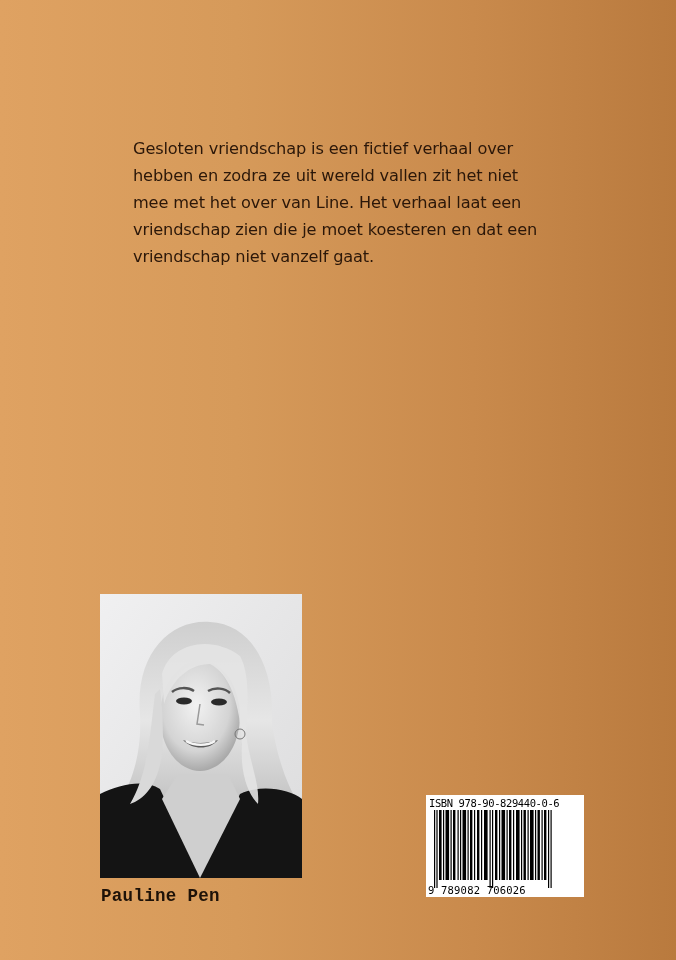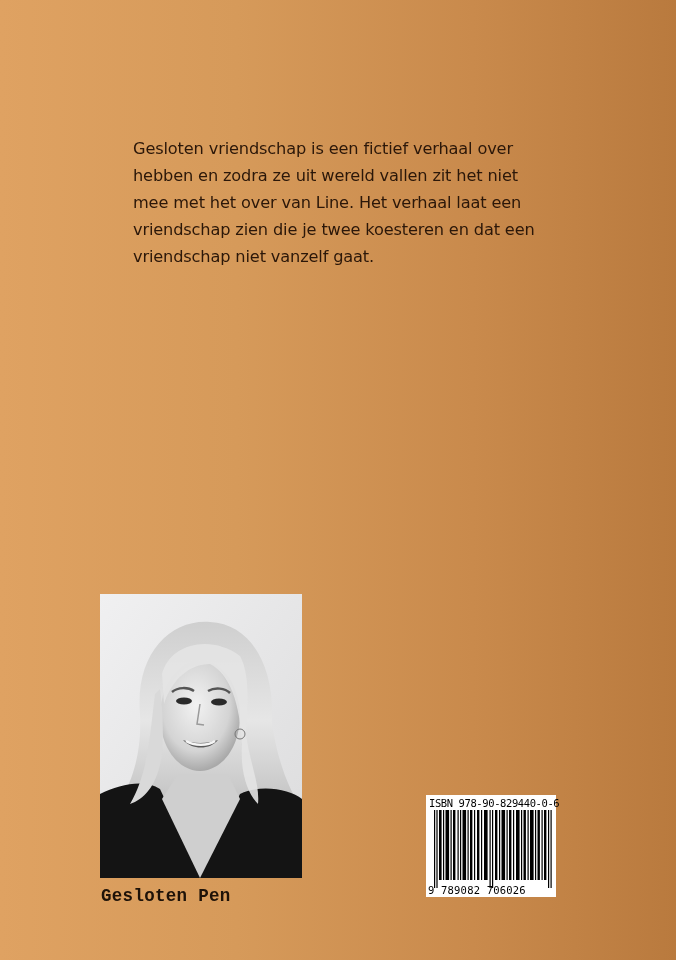--- a/index.html
+++ b/index.html
@@ -58,20 +58,21 @@
       letter-spacing: 0.3px;
       color: #1e1208;
     }
     .barcode {
       position: absolute;
       left: 426px;
       top: 795px;
       width: 130px;
       height: 102px;
       background: #ffffff;
+      padding-left: 28px;
     }
     .isbn-label {
       position: absolute;
       left: 3px;
       top: 2px;
       width: 126px;
       font-family: "DejaVu Sans Mono", monospace;
       font-size: 10.5px;
       line-height: 12px;
       color: #000;
@@ -100,21 +101,21 @@
   </style>
 </head>
 <body>
 
 <div class="cover">
 
   <p class="blurb">
     <span>Gesloten vriendschap is een fictief verhaal over</span>
     <span>hebben en zodra ze uit wereld vallen zit het niet</span>
     <span>mee met het over van Line. Het verhaal laat een</span>
-    <span>vriendschap zien die je twee koesteren en dat een</span>
+    <span>vriendschap zien die je moet koesteren en dat een</span>
     <span>vriendschap niet vanzelf gaat.</span>
   </p>
 
   <div class="photo" title="Black-and-white portrait of the author">
     <svg width="202" height="284" viewBox="0 0 202 284" xmlns="http://www.w3.org/2000/svg">
       <defs>
         <linearGradient id="bg" x1="0" y1="0" x2="1" y2="1">
           <stop offset="0" stop-color="#f0f0f1"></stop>
           <stop offset="1" stop-color="#dcdcdd"></stop>
         </linearGradient>
@@ -150,21 +151,21 @@
 
       <path d="M100 110 L97 130 L104 131" stroke="#9a9a9a" stroke-width="1.5" fill="none"></path>
 
       <path d="M83 146 C92 156 110 156 118 146 C108 150 92 150 83 146 Z" fill="#5a5a5a"></path>
       <path d="M86 147 C94 152 108 152 115 147" stroke="#f5f5f5" stroke-width="2.5" fill="none"></path>
 
       <circle cx="140" cy="140" r="5" stroke="#777" stroke-width="1" fill="none"></circle>
     </svg>
   </div>
 
-  <p class="author">Gesloten Pen</p>
+  <p class="author">Pauline Pen</p>
 
   <div class="barcode">
     <div class="isbn-label">ISBN 978-90-829440-0-6</div>
     <svg class="bars" viewBox="0 0 118 78" preserveAspectRatio="none" xmlns="http://www.w3.org/2000/svg">
       <g fill="#000">
 
         <rect x="0" y="0" width="1.2" height="78"></rect>
         <rect x="2.4" y="0" width="1.2" height="78"></rect>
 
         <rect x="5" y="0" width="2.6" height="70"></rect>

